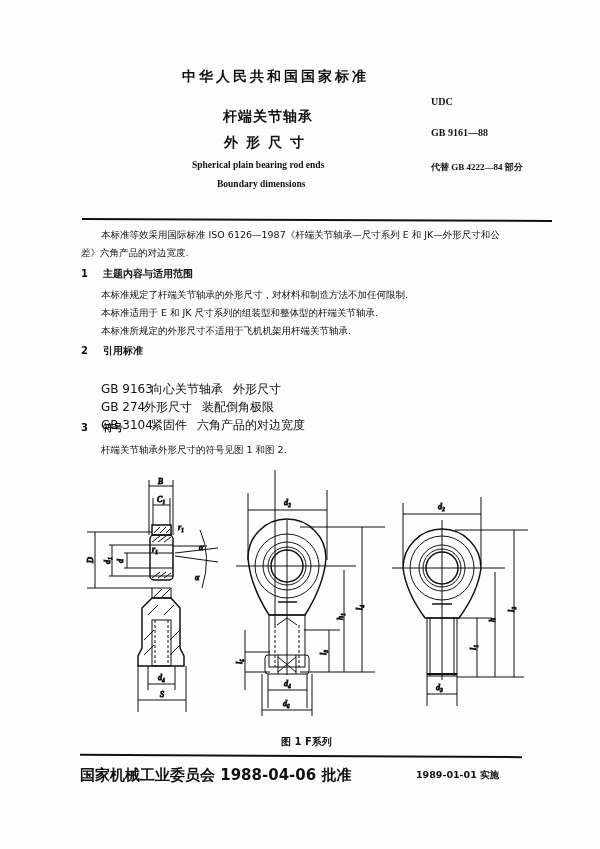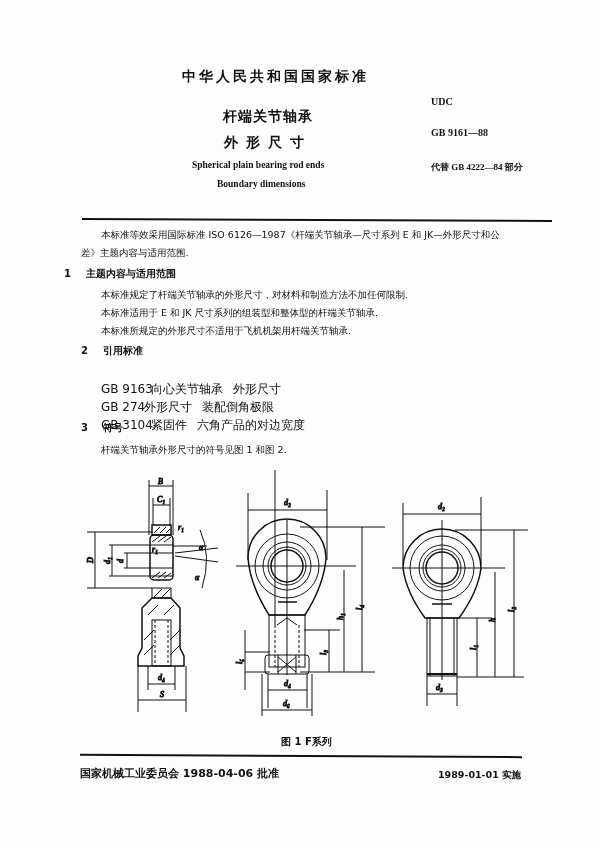--- a/index.html
+++ b/index.html
@@ -16,42 +16,42 @@
   .gbno { left: 431px; top: 127px; font-size: 10px; font-weight: bold; font-family: "Liberation Serif", serif; }
   .replace { left: 431px; top: 161px; font-size: 9px; font-weight: bold; font-family: "Liberation Serif", serif; }
   .rule { background: #111; height: 2px; }
   .body-text { font-size: 9.5px; font-family: "DejaVu Sans", sans-serif; line-height: 14px; white-space: nowrap; }
   .heading { font-size: 10px; font-weight: bold; font-family: "DejaVu Sans", sans-serif; }
   .heading .num { display: inline-block; width: 22px; }
   .ref-row { font-size: 12px; font-family: "DejaVu Sans", sans-serif; white-space: nowrap; margin-top: 16px; }
   .ref-row .code { display: inline-block; width: 50px; }
   .ref-row .sp { display: inline-block; width: 10px; }
   .caption { left: 241px; top: 735px; font-size: 10px; font-weight: bold; font-family: "DejaVu Sans", sans-serif; padding-left: 40px; }
-  .footer-left { left: 80px; top: 766px; font-size: 11px; font-weight: bold; font-family: "DejaVu Sans", sans-serif; }
-  .footer-right { left: 438px; top: 769px; font-size: 9.5px; font-weight: bold; font-family: "DejaVu Sans", sans-serif; }
+  .footer-left { left: 80px; top: 766px; font-size: 15px; font-weight: bold; font-family: "DejaVu Sans", sans-serif; }
+  .footer-right { left: 416px; top: 769px; font-size: 9.5px; font-weight: bold; font-family: "DejaVu Sans", sans-serif; }
   svg text { font-family: "Liberation Serif", serif; font-style: italic; font-size: 8px; fill: #111; }
 </style>
 </head>
 <body>
 
 <div class="abs cn-title">中华人民共和国国家标准</div>
 <div class="abs doc-title1">杆端关节轴承</div>
 <div class="abs doc-title2">外形尺寸</div>
 <div class="abs en-title1">Spherical plain bearing rod ends</div>
 <div class="abs en-title2">Boundary dimensions</div>
 <div class="abs udc">UDC</div>
 <div class="abs gbno">GB 9161—88</div>
 <div class="abs replace">代替 GB 4222—84 部分</div>
 
 <div class="abs rule" style="left:82px; top:219px; width:470px; transform:rotate(0.25deg);"></div>
 
 <div class="abs body-text" style="left:101px; top:228px;">本标准等效采用国际标准 ISO 6126—1987《杆端关节轴承—尺寸系列 E 和 JK—外形尺寸和公</div>
-<div class="abs body-text" style="left:81px; top:246px;">差》主题内容与适用范围.</div>
-
-<div class="abs heading" style="left:64px; top:267px;">
+<div class="abs body-text" style="left:81px; top:246px;">差》六角产品的对边宽度.</div>
+
+<div class="abs heading" style="left:81px; top:267px;">
   <span class="num">1</span><span>主题内容与适用范围</span>
 </div>
 <div class="abs body-text" style="left:101px; top:288px;">本标准规定了杆端关节轴承的外形尺寸，对材料和制造方法不加任何限制.</div>
 <div class="abs body-text" style="left:101px; top:306px;">本标准适用于 E 和 JK 尺寸系列的组装型和整体型的杆端关节轴承.</div>
 <div class="abs body-text" style="left:101px; top:324px;">本标准所规定的外形尺寸不适用于飞机机架用杆端关节轴承.</div>
 
 <div class="abs heading" style="left:81px; top:344px;">
   <span class="num">2</span><span>引用标准</span>
 </div>
 <div class="abs ref-row" style="left:101px; top:365px;">

